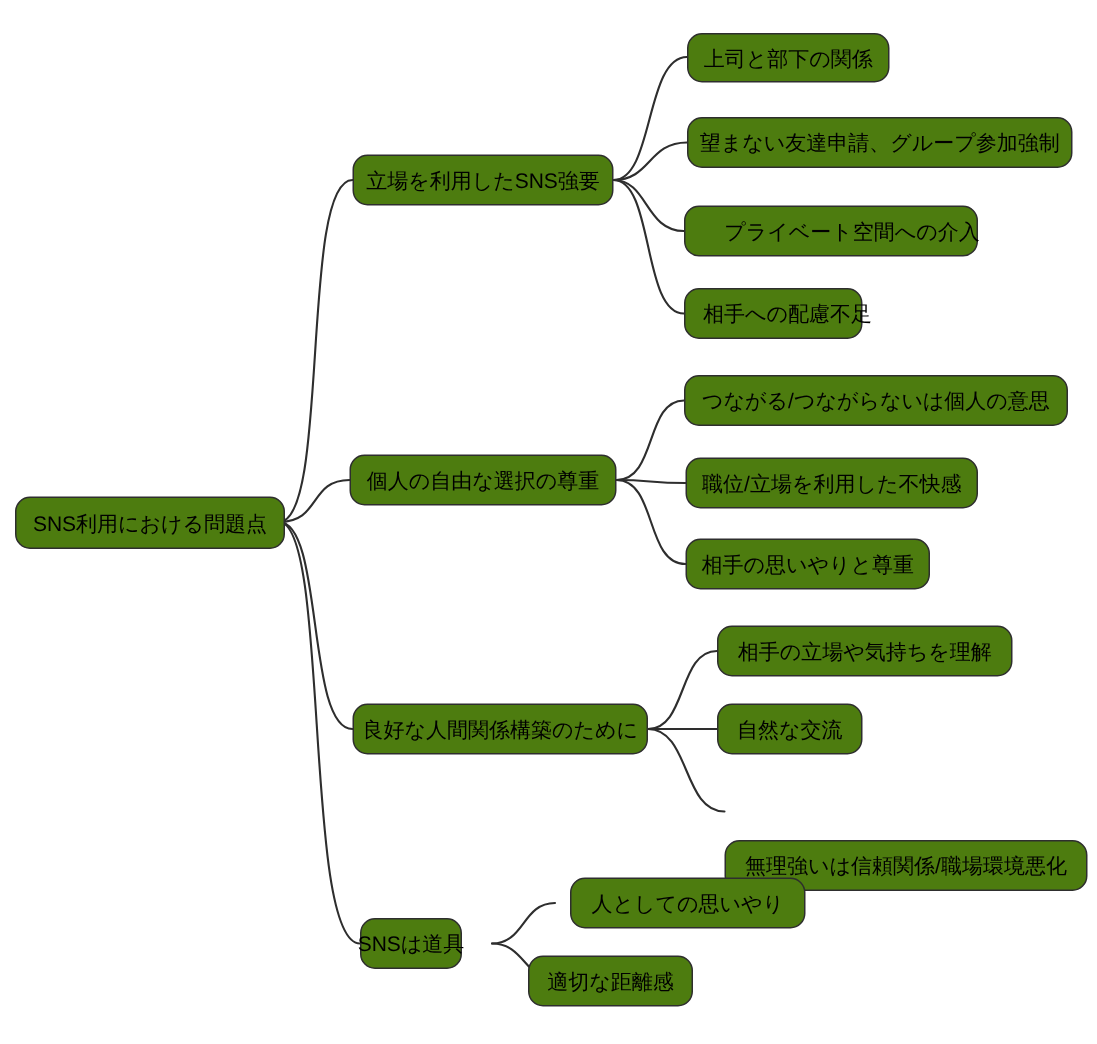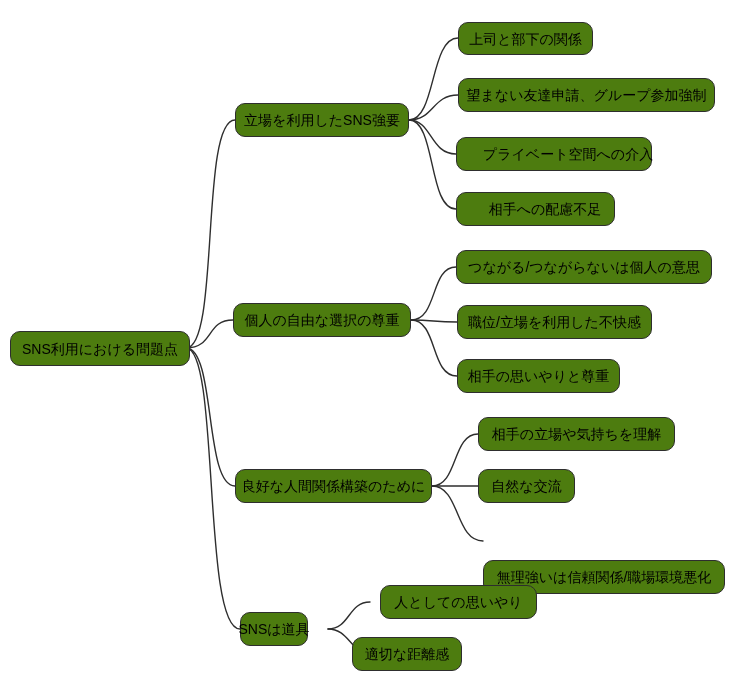--- a/index.html
+++ b/index.html
@@ -77,21 +77,21 @@
   <div class="node" style="left:10px; top:331px; width:180px; height:35px;">SNS利用における問題点</div>
 
   <div class="node" style="left:235px; top:103px; width:174px;">立場を利用したSNS強要</div>
   <div class="node" style="left:233px; top:303px; width:178px;">個人の自由な選択の尊重</div>
   <div class="node" style="left:235px; top:469px; width:197px;">良好な人間関係構築のために</div>
   <div class="node" style="left:240px; top:612px; width:68px;">SNSは道具</div>
 
   <div class="node" style="left:458px; top:22px; width:135px; height:33px;">上司と部下の関係</div>
   <div class="node" style="left:458px; top:78px; width:257px;">望まない友達申請、グループ参加強制</div>
   <div class="node" style="left:456px; top:137px; width:196px;padding-left:34px;">プライベート空間への介入</div>
-  <div class="node" style="left:456px; top:192px; width:159px;padding-left:25px;">相手への配慮不足</div>
+  <div class="node" style="left:456px; top:192px; width:119px;padding-left:25px;">相手への配慮不足</div>
 
   <div class="node" style="left:456px; top:250px; width:256px;">つながる/つながらないは個人の意思</div>
   <div class="node" style="left:457px; top:305px; width:195px;">職位/立場を利用した不快感</div>
   <div class="node" style="left:457px; top:359px; width:163px;">相手の思いやりと尊重</div>
 
   <div class="node" style="left:478px; top:417px; width:197px;">相手の立場や気持ちを理解</div>
   <div class="node" style="left:478px; top:469px; width:97px;">自然な交流</div>
   <div class="node" style="left:483px; top:524px; width:242px;margin-top:36px;">無理強いは信頼関係/職場環境悪化</div>
 
   <div class="node" style="left:370px; top:585px; width:157px;margin-left:10px;">人としての思いやり</div>

